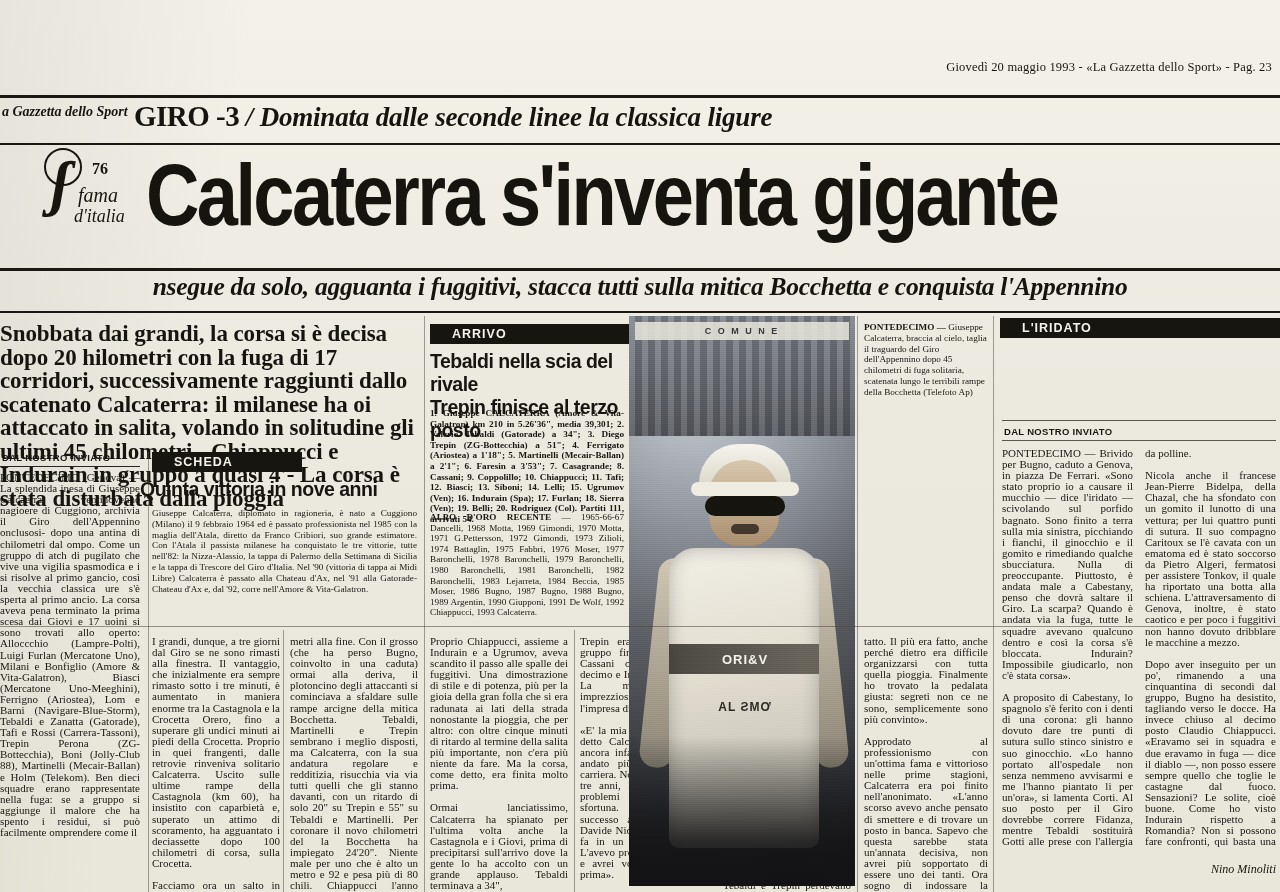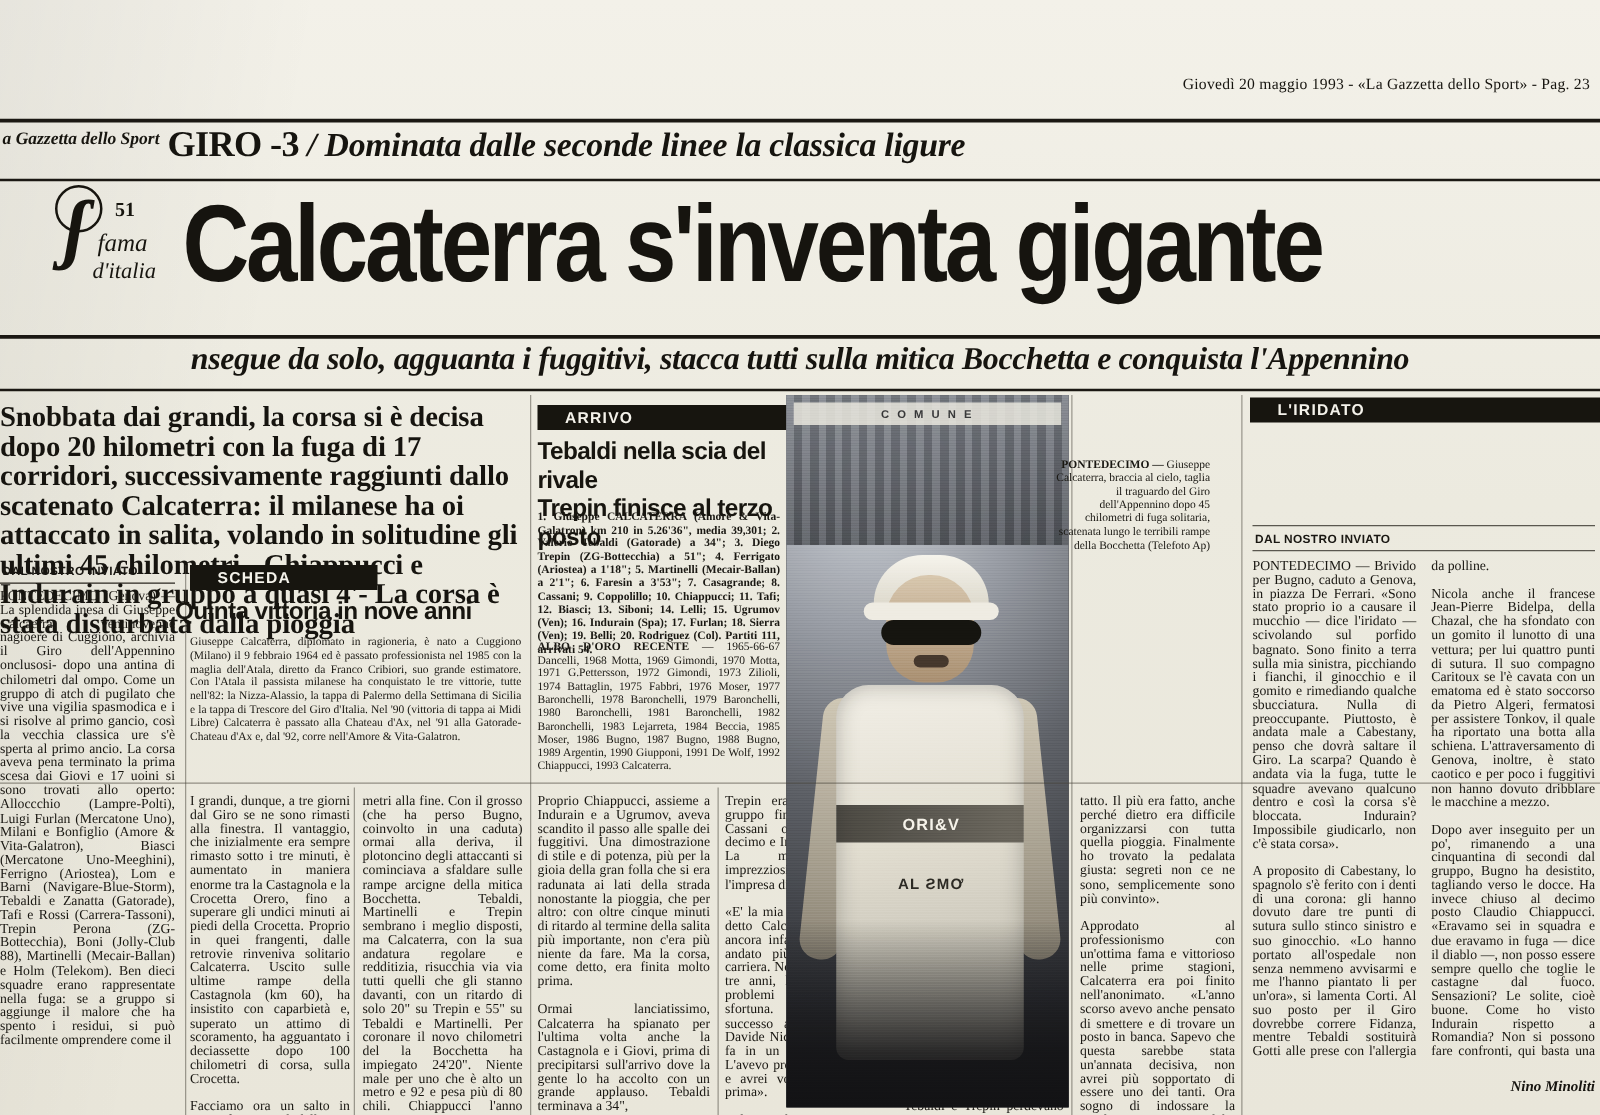--- a/index.html
+++ b/index.html
@@ -200,40 +200,40 @@
     position:absolute; left:0; right:0; bottom:0; height:150px;
     background:linear-gradient(180deg, rgba(20,20,22,0) 0%, rgba(18,18,20,.85) 70%, #121214 100%);
   }
   .photo .grain {
     position:absolute; inset:0;
     background:repeating-linear-gradient(0deg, rgba(255,255,255,.03) 0 1px, rgba(0,0,0,.03) 1px 2px);
     mix-blend-mode:overlay;
   }
   .signature {
     position:absolute;
-    font-family:"Liberation Serif", serif; font-weight:bold; font-style:italic;
+    font-family:"Liberation Serif", serif; font-weight:normal; font-style:italic;
     font-size:12px; text-align:right;
   }
 </style>
 </head>
 <body>
 
 <div class="page">
 
   <div class="dateline">Giovedì 20 maggio 1993 - «La Gazzetta dello Sport» - Pag. 23</div>
 
   <div class="rule-top"></div>
   <div class="rule-mid"></div>
 
   <div class="logo-left">a Gazzetta dello Sport</div>
 
   <div class="giro-logo">
     <div class="ring"></div>
     <div class="g">ʃ</div>
-    <div class="n76">51</div>
+    <div class="n76">76</div>
     <div class="t1">fama</div>
     <div class="t2">d'italia</div>
   </div>
 
   <div class="kicker">
     <span class="giro">GIRO -3</span>
     <span>/ Dominata dalle seconde linee la classica ligure</span>
   </div>
 
   <div class="headline">Calcaterra s'inventa gigante</div>
@@ -297,21 +297,21 @@
       <div class="cap"></div>
       <div class="head"></div>
       <div class="visor"></div>
       <div class="glasses"></div>
       <div class="mouth"></div>
     </div>
     <div class="shadow"></div>
     <div class="grain"></div>
   </div>
 
-  <div class="col" style="left:844px; top:322px; width:124px; height:300px; font-size:9.2px; line-height:10.8px; text-align:right;margin-top:44px;">
+  <div class="col" style="left:864px; top:322px; width:124px; height:300px; font-size:9.2px; line-height:10.8px; text-align:left;">
     <span style="font-weight:bold;">PONTEDECIMO —</span>
     <span>Giuseppe Calcaterra, braccia al cielo, taglia il traguardo del Giro dell'Appennino dopo 45 chilometri di fuga solitaria, scatenata lungo le terribili rampe della Bocchetta (Telefoto Ap)</span>
   </div>
 
   <div class="col" style="left:864px; top:636px; width:124px; height:256px; white-space:pre-line;">tatto. Il più era fatto, anche perché dietro era difficile organizzarsi con tutta quella pioggia. Finalmente ho trovato la pedalata giusta: segreti non ce ne sono, semplicemente sono più convinto».
 
 Approdato al professionismo con un'ottima fama e vittorioso nelle prime stagioni, Calcaterra era poi finito nell'anonimato. «L'anno scorso avevo anche pensato di smettere e di trovare un posto in banca. Sapevo che questa sarebbe stata un'annata decisiva, non avrei più sopportato di essere uno dei tanti. Ora sogno di indossare la maglia rosa per qualche giorno. L'anno scorso mi andò male nella tappa di Uliveto: ero in fuga con Zanini e dovetti fermarmi in un bar per problemi di stomaco...».
 
 Qualcuno già ricorda le parole di Cribiori, che lo preferiva a Bugno. «Diceva che avevo più testa, che Gianni rendeva meno di quanto potesse. In effetti Bugno ha avuto fortuna nel trovare qualcuno, e mi riferisco a Corti, che lo ha aiutato a trovare la sua dimensione, anche se sono convinto che potrebbe vincere molto più di quanto abbia fatto».</div>
 

